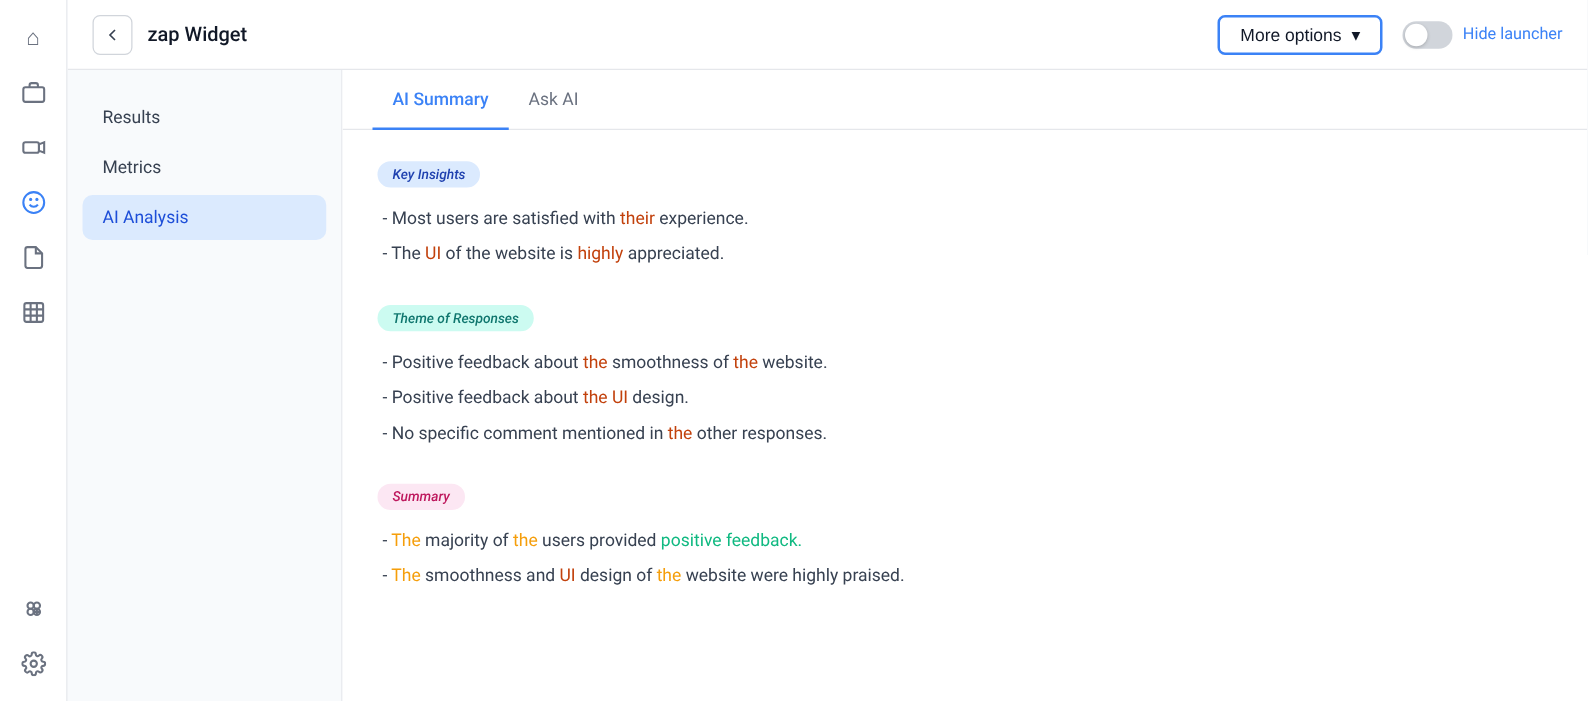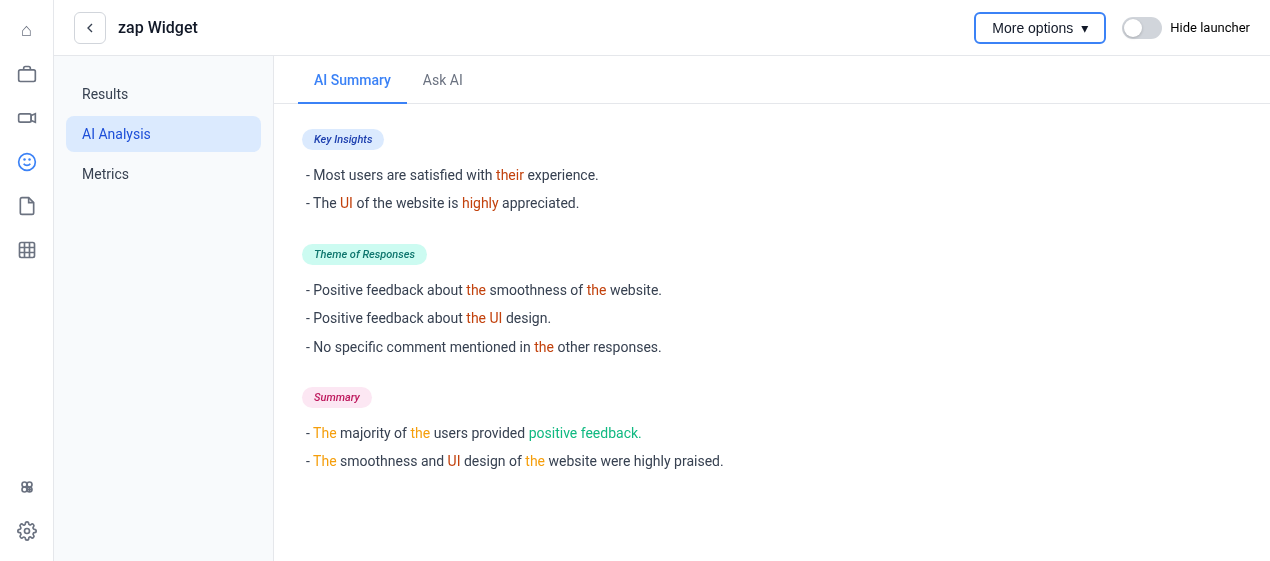--- a/index.html
+++ b/index.html
@@ -112,21 +112,21 @@
       width: 18px;
       height: 18px;
       background: #fff;
       border-radius: 50%;
       top: 2px;
       left: 2px;
       box-shadow: 0 1px 3px rgba(0,0,0,0.2);
     }
     .hide-launcher-label {
       font-size: 13px;
-      color: #000000;
+      color: #3b82f6;
     }
 
     
     .content-body {
       display: flex;
       flex: 1;
       overflow: hidden;
     }
 
     
@@ -307,22 +307,22 @@
         <div class="toggle"></div>
         <span class="hide-launcher-label">Hide launcher</span>
       </div>
     </div>
   </div>
 
   <div class="content-body">
 
     <div class="left-nav">
       <div class="nav-item">Results</div>
+      <div class="nav-item">Metrics</div>
       <div class="nav-item active">AI Analysis</div>
-      <div class="nav-item">Metrics</div>
     </div>
 
     <div class="right-content">
 
       <div class="tabs">
         <div class="tab active">AI Summary</div>
         <div class="tab">Ask AI</div>
       </div>
 
       <div class="summary-content">

